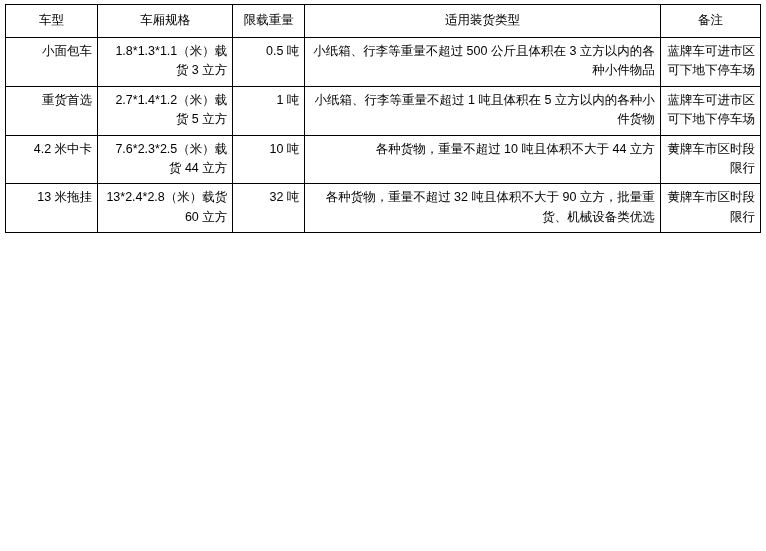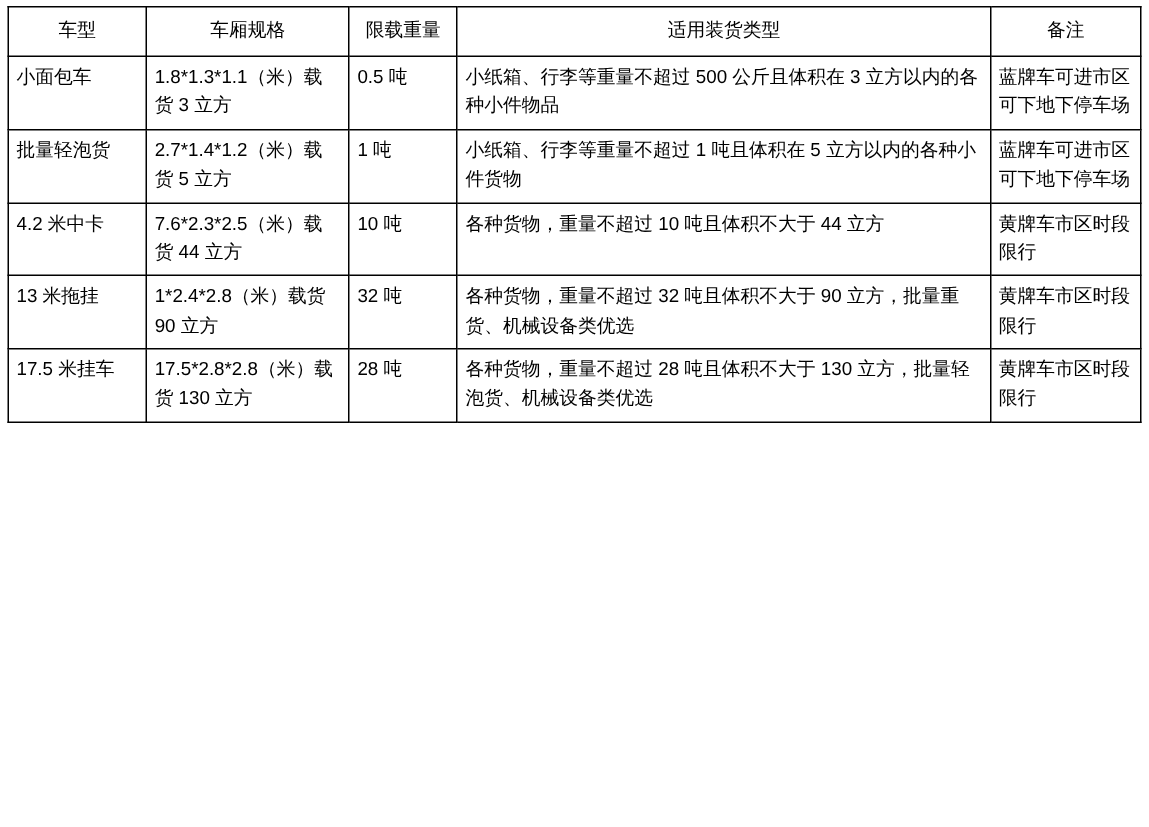--- a/index.html
+++ b/index.html
@@ -27,21 +27,21 @@
     border: 1px solid #000;
   }
   table.vehicle-table th,
   table.vehicle-table td {
     border: 1px solid #000;
     vertical-align: top;
     padding: 4px 5px 5px 5px;
     font-size: 12.5px;
     line-height: 1.55;
     font-weight: normal;
-    text-align: left;
+    text-align: right;
     word-break: break-all;
   }
   table.vehicle-table thead th {
     text-align: center;
     padding-top: 5px;
     padding-bottom: 5px;
     font-size: 12.5px;
     height: 22px;
     vertical-align: middle;
   }
@@ -74,42 +74,35 @@
     </thead>
     <tbody>
       <tr>
         <td>小面包车</td>
         <td>1.8*1.3*1.1（米）载货 3 立方</td>
         <td>0.5 吨</td>
         <td>小纸箱、行李等重量不超过 500 公斤且体积在 3 立方以内的各种小件物品</td>
         <td>蓝牌车可进市区 可下地下停车场</td>
       </tr>
       <tr>
-        <td>批量轻泡货</td>
+        <td>重货首选</td>
         <td>2.7*1.4*1.2（米）载货 5 立方</td>
         <td>1 吨</td>
         <td>小纸箱、行李等重量不超过 1 吨且体积在 5 立方以内的各种小件货物</td>
         <td>蓝牌车可进市区 可下地下停车场</td>
       </tr>
       <tr>
         <td>4.2 米中卡</td>
         <td>7.6*2.3*2.5（米）载货 44 立方</td>
         <td>10 吨</td>
         <td>各种货物，重量不超过 10 吨且体积不大于 44 立方</td>
         <td>黄牌车市区时段限行</td>
       </tr>
       <tr>
         <td>13 米拖挂</td>
-        <td>1*2.4*2.8（米）载货 90 立方</td>
+        <td>13*2.4*2.8（米）载货 60 立方</td>
         <td>32 吨</td>
         <td>各种货物，重量不超过 32 吨且体积不大于 90 立方，批量重货、机械设备类优选</td>
-        <td>黄牌车市区时段限行</td>
-      </tr>
-      <tr>
-        <td>17.5 米挂车</td>
-        <td>17.5*2.8*2.8（米）载货 130 立方</td>
-        <td>28 吨</td>
-        <td>各种货物，重量不超过 28 吨且体积不大于 130 立方，批量轻泡货、机械设备类优选</td>
         <td>黄牌车市区时段限行</td>
       </tr>
     </tbody>
   </table>
 </div>
 
 </body></html>

